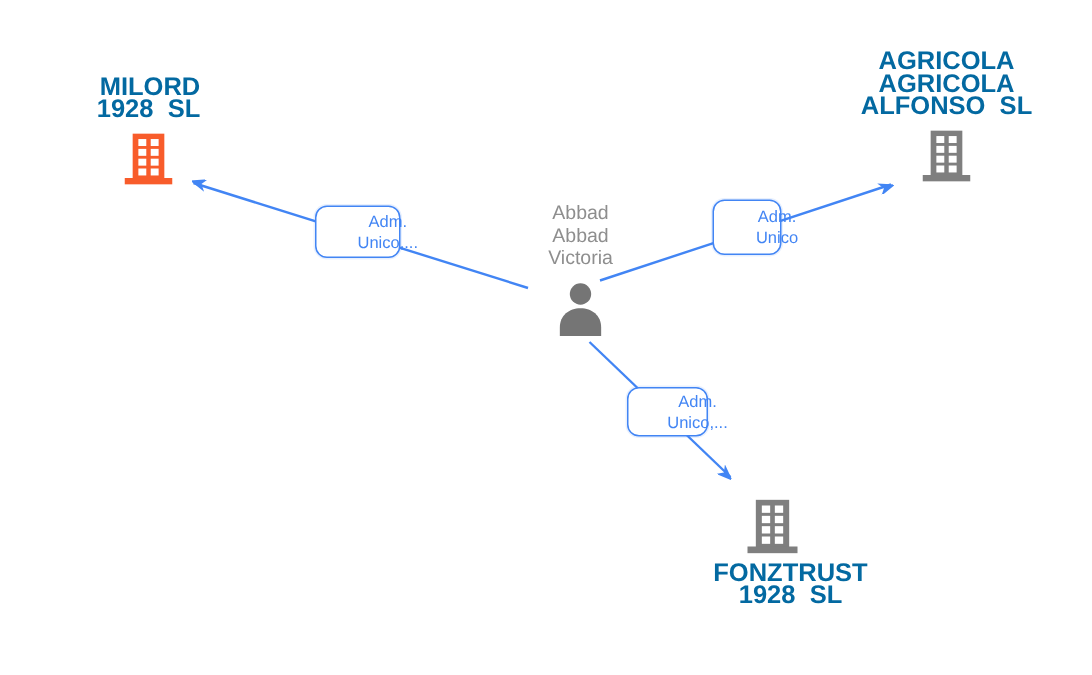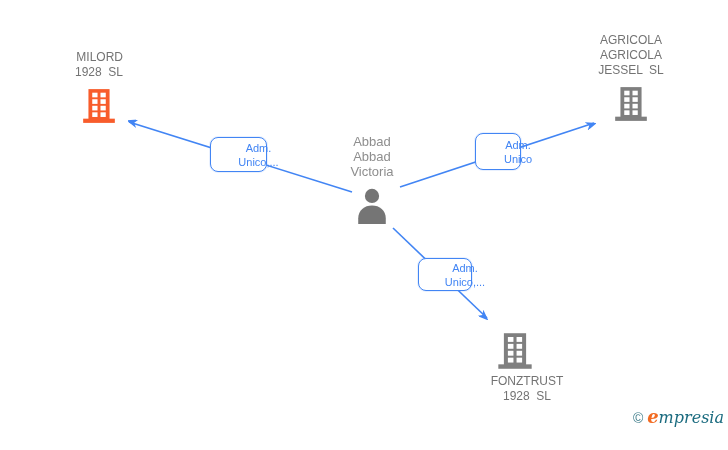--- a/index.html
+++ b/index.html
@@ -19,35 +19,35 @@
   .edge-line { stroke: #4285F4; stroke-width: 1.6; }
 
   .node {
     position: absolute;
     display: flex;
     flex-direction: column;
     align-items: center;
     text-align: center;
     cursor: pointer;
   }
-  .node-label { color: #737373; font-size: 12px; font-weight: 400; }
+  .node-label { color: #0369a1; font-size: 17px; font-weight: 700; }
   .node-label .lbl-line { line-height: 15px; white-space: pre; }
   .person .node-label { color: #8E8E8E; font-weight: 400; font-size: 13px; }
   .person .node-label .lbl-line { line-height: 15px; }
 
   .node-icon { display: block; }
   .company-icon-orange { color: #F85C2B; }
   .company-icon-gray { color: #7F7F7F; }
   .person-icon { color: #757575; }
   .node-milord .node-icon, .node-agricola .node-icon { margin-top: 7px; }
   .node-fonztrust .node-label { margin-top: 3px; margin-left: 24px; }
 
   .node-milord    { left: 40px;  top: 50px;  width: 118px; text-align: right; }
   .node-agricola  { left: 566px; top: 33px;  width: 130px; }
-  .node-person    { left: 312px; top: 134px; width: 120px; }
+  .node-person    { left: 327px; top: 134px; width: 120px; }
   .node-fonztrust { left: 455px; top: 331px; width: 120px; }
 
   .edge-label {
     position: absolute;
     box-sizing: border-box;
     background: #ffffff;
     border: 1.5px solid #4285F4;
     border-radius: 8px;
     color: #4285F4;
     font-size: 11px;
@@ -125,21 +125,21 @@
     </div>
     <svg class="node-icon company-icon-orange" width="38" height="38">
       <use href="#icon-building"></use>
     </svg>
   </div>
 
   <div class="node company node-agricola">
     <div class="node-label">
       <div class="lbl-line">AGRICOLA</div>
       <div class="lbl-line">AGRICOLA</div>
-      <div class="lbl-line">JESSEL  SL</div>
+      <div class="lbl-line">ALFONSO  SL</div>
     </div>
     <svg class="node-icon company-icon-gray" width="38" height="38">
       <use href="#icon-building"></use>
     </svg>
   </div>
 
   <div class="node person node-person">
     <div class="node-label">
       <div class="lbl-line">Abbad</div>
       <div class="lbl-line">Abbad</div>
@@ -168,17 +168,14 @@
   <div class="edge-label edge-label-2">
     <span>Adm.</span>
     <span>Unico</span>
   </div>
 
   <div class="edge-label edge-label-3">
     <span>Adm.</span>
     <span>Unico,...</span>
   </div>
 
-  <div class="watermark">
-    <span class="wm-copy">© </span><span class="wm-e">e</span><span class="wm-rest">mpresia</span>
-  </div>
 
 </div>
 
 </body></html>

